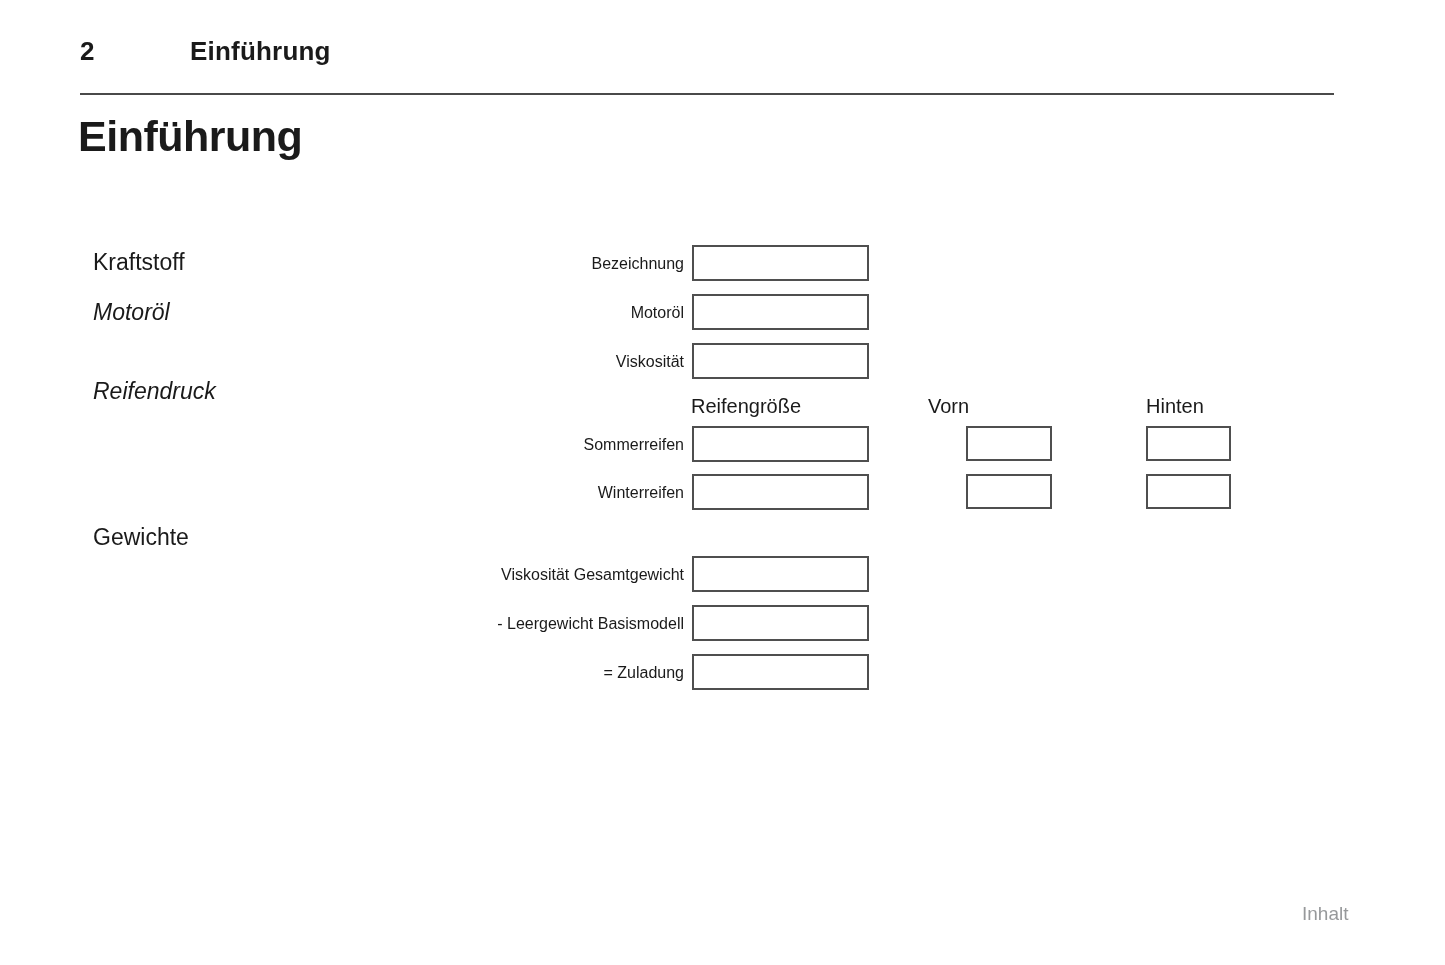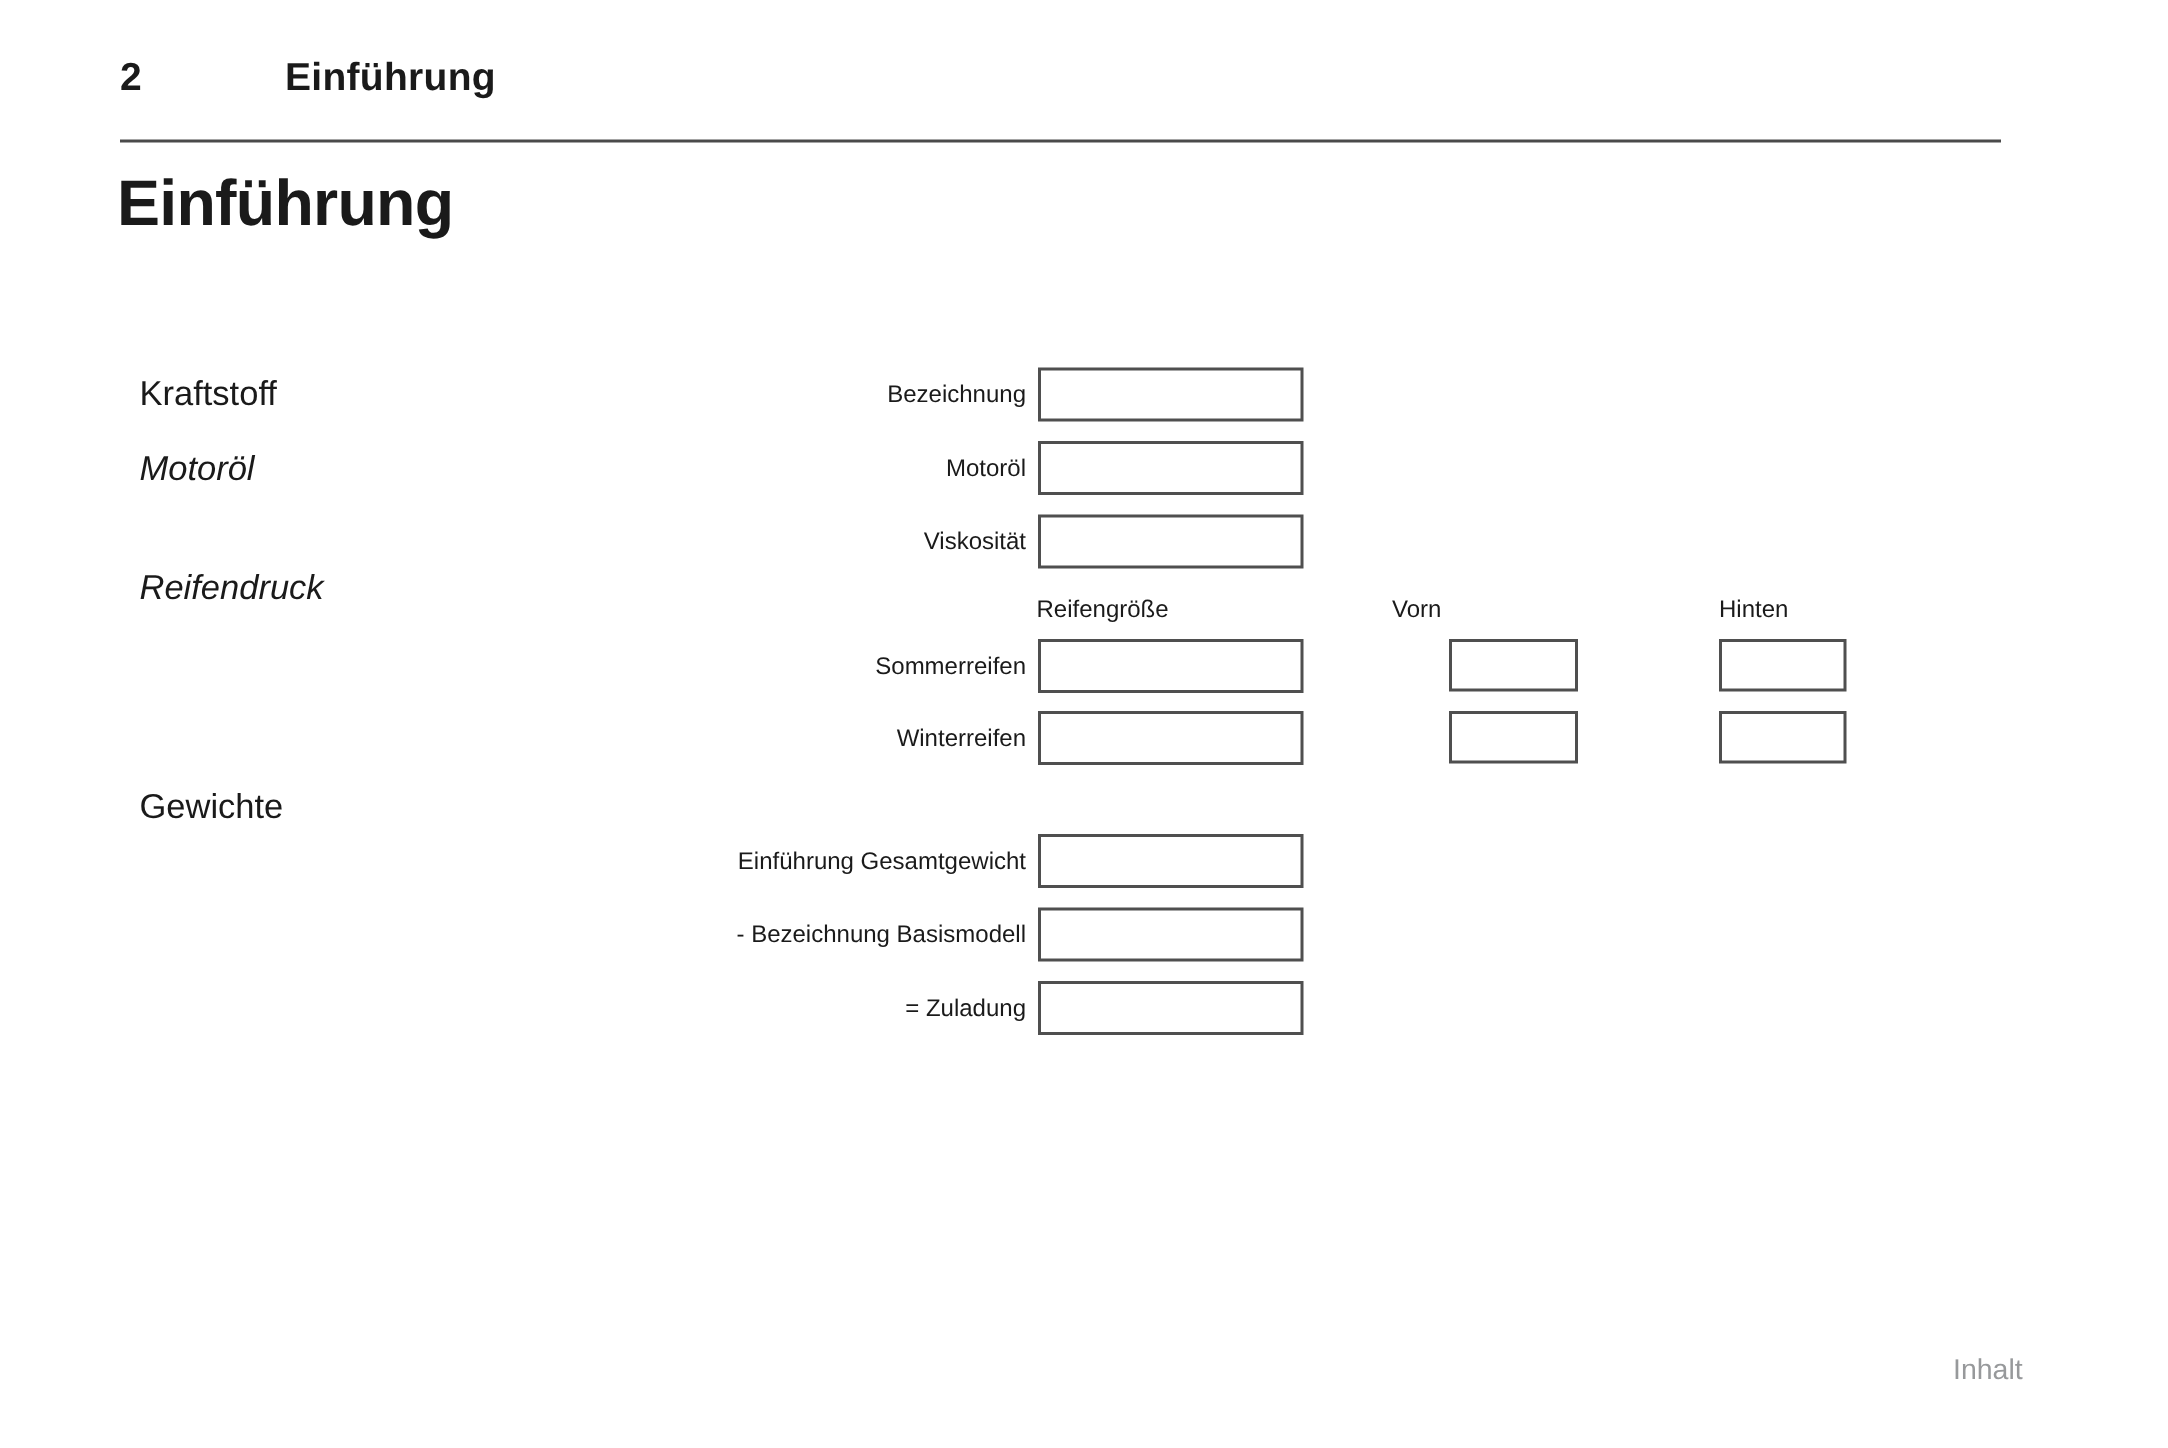--- a/index.html
+++ b/index.html
@@ -56,21 +56,21 @@
   .fl-bezeichnung  { top: 252px; }
   .fl-qualitaet    { top: 301px; }
   .fl-viskositaet  { top: 350px; }
   .fl-sommer       { top: 433px; }
   .fl-winter       { top: 481px; }
   .fl-gesamt       { top: 563px; }
   .fl-leer         { top: 612px; }
   .fl-zuladung     { top: 661px; }
 
   
-  .col-header { font-size: 16px; line-height: 23px; top: 395px; }
+  .col-header { font-size: 20px; line-height: 23px; top: 395px; }
   .ch-size  { left: 691px; }
   .ch-front { left: 928px; }
   .ch-rear  { left: 1146px; }
 
   
   .box {
     position: absolute;
     box-sizing: border-box;
     border: 2px solid #4f4f4f;
     background: #ffffff;
@@ -132,22 +132,22 @@
 <div class="abs field-label fl-sommer">Sommerreifen</div>
 <input class="box box-wide row-sommer" value="" style="">
 <input class="box box-front row-sommer" value="" style="">
 <input class="box box-rear row-sommer" value="" style="">
 
 <div class="abs field-label fl-winter">Winterreifen</div>
 <input class="box box-wide row-winter" value="" style="">
 <input class="box box-front row-winter" value="" style="">
 <input class="box box-rear row-winter" value="" style="">
 
-<div class="abs field-label fl-gesamt">Einführung Gesamtgewicht</div>
+<div class="abs field-label fl-gesamt">Viskosität Gesamtgewicht</div>
 <input class="box box-wide row-gesamt" value="" style="">
 
-<div class="abs field-label fl-leer">- Bezeichnung Basismodell</div>
+<div class="abs field-label fl-leer">- Leergewicht Basismodell</div>
 <input class="box box-wide row-leer" value="" style="">
 
 <div class="abs field-label fl-zuladung">= Zuladung</div>
 <input class="box box-wide row-zuladung" value="" style="">
 
 <a class="abs footer-link">Inhalt</a>
 
 </body></html>

